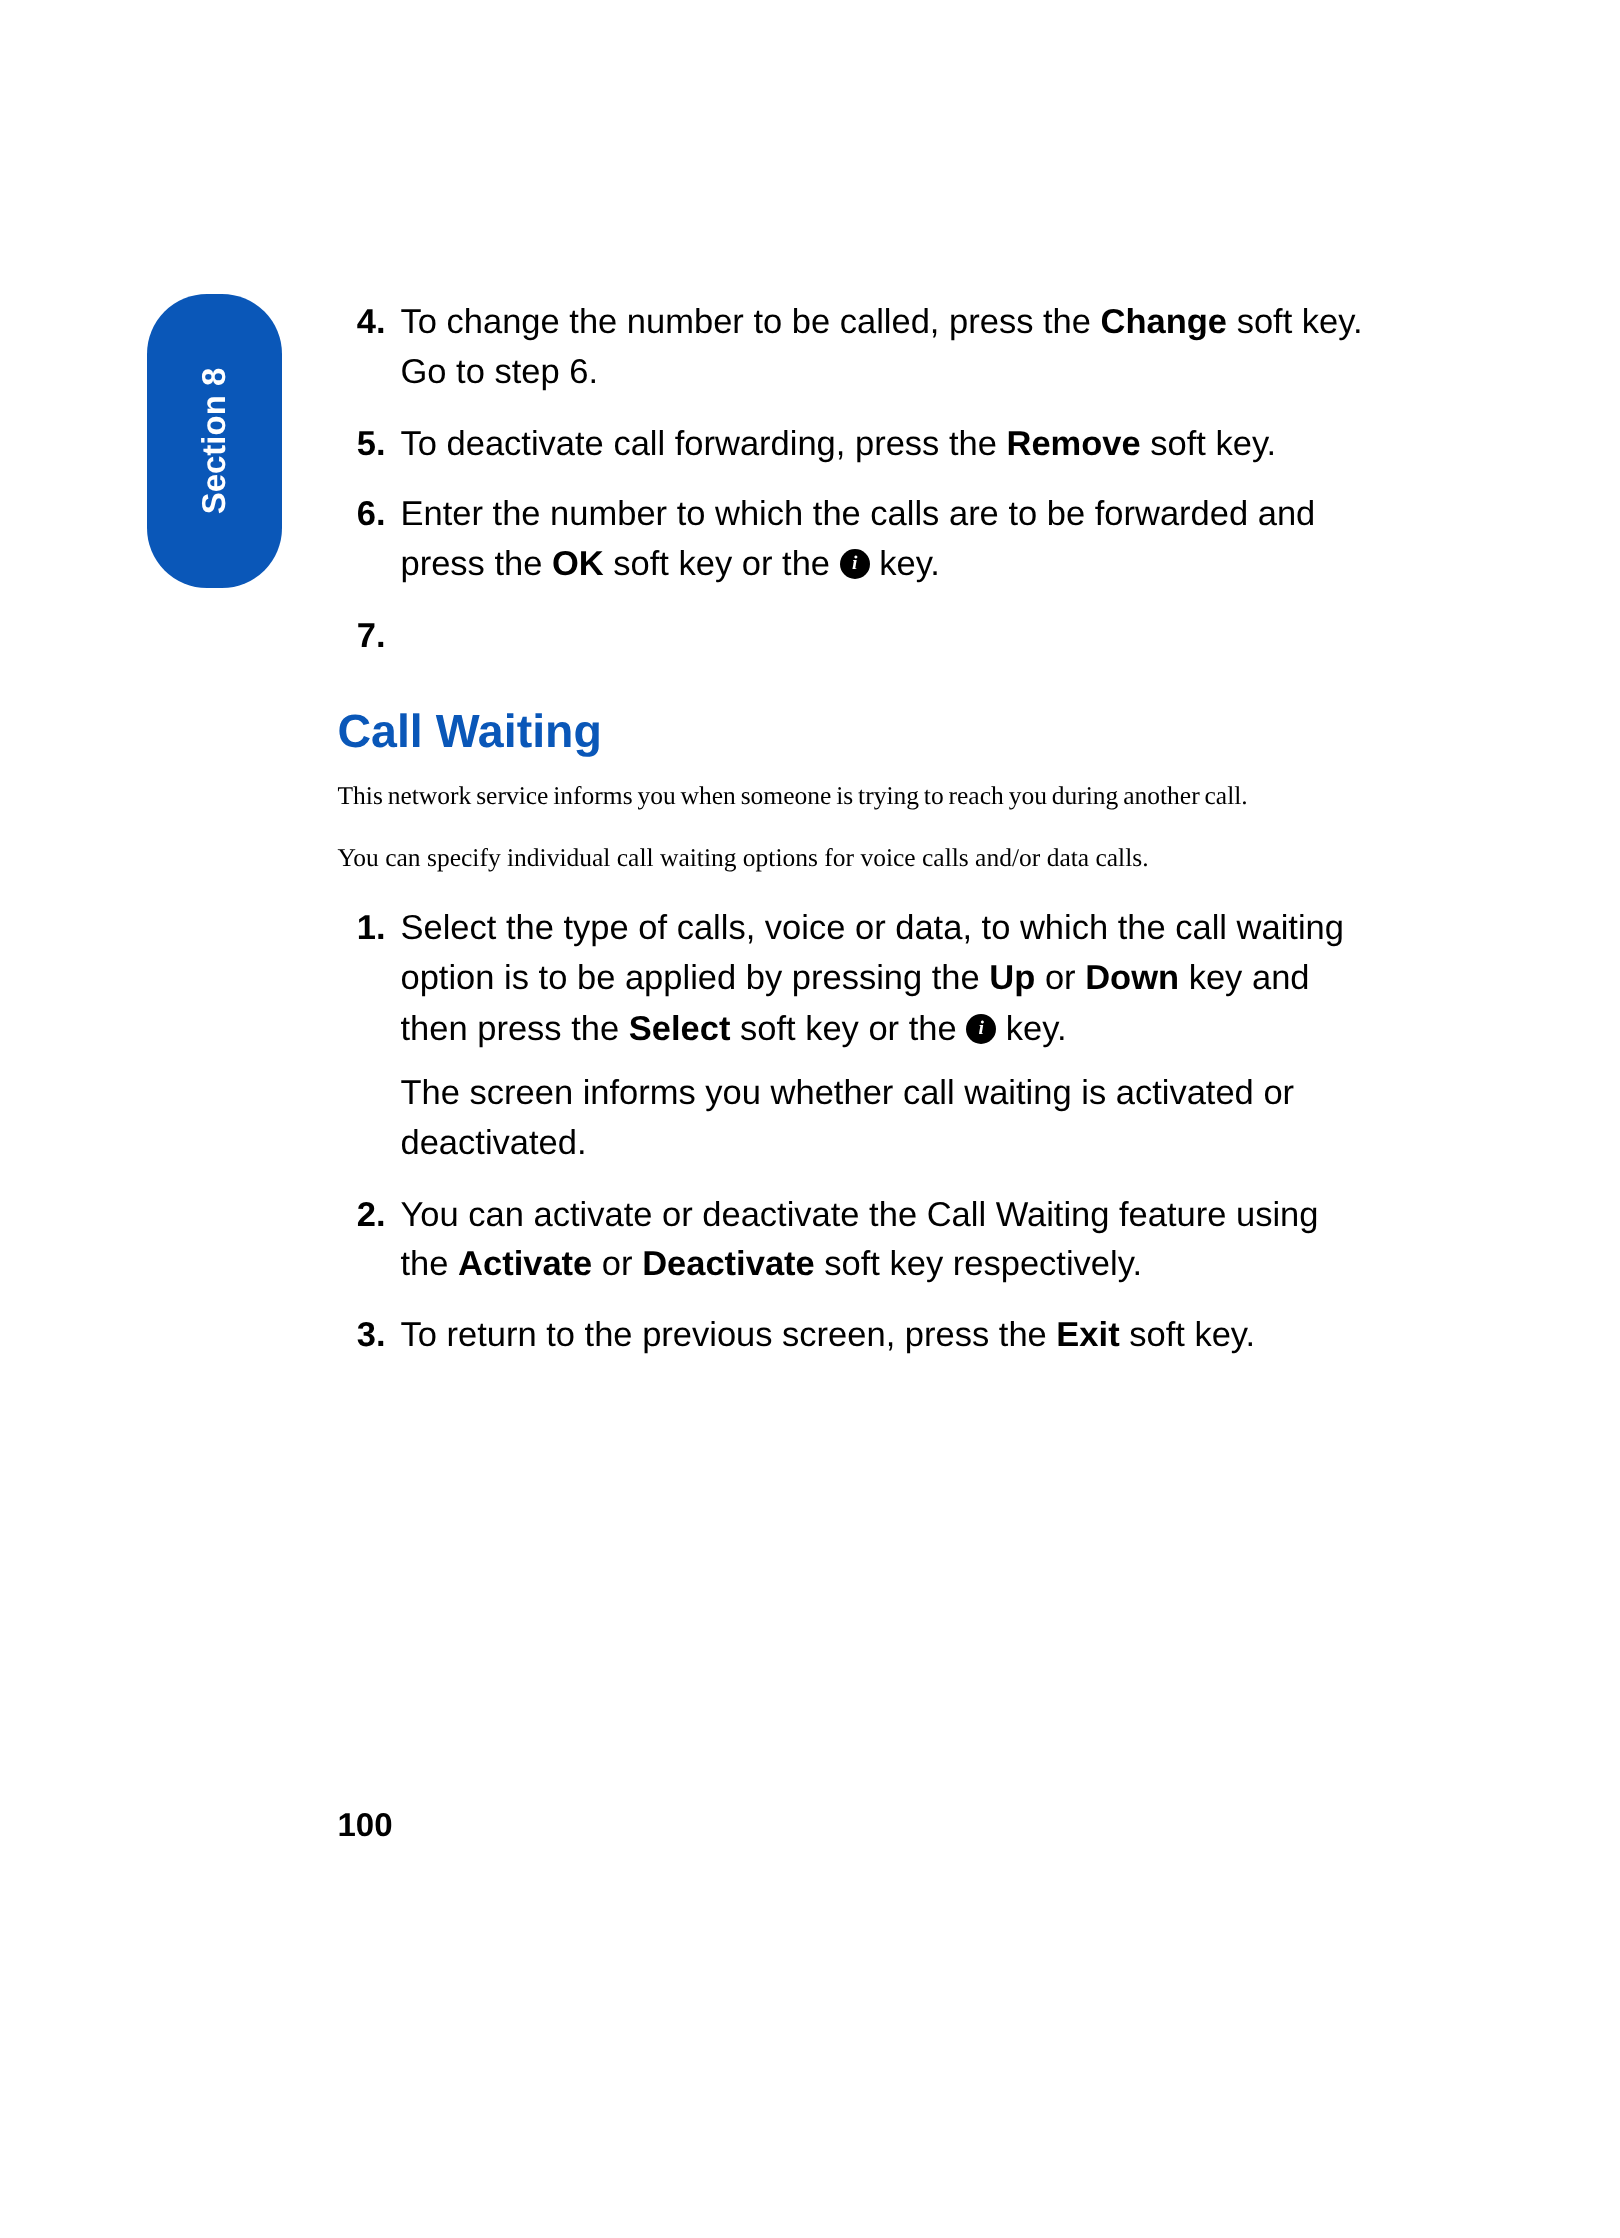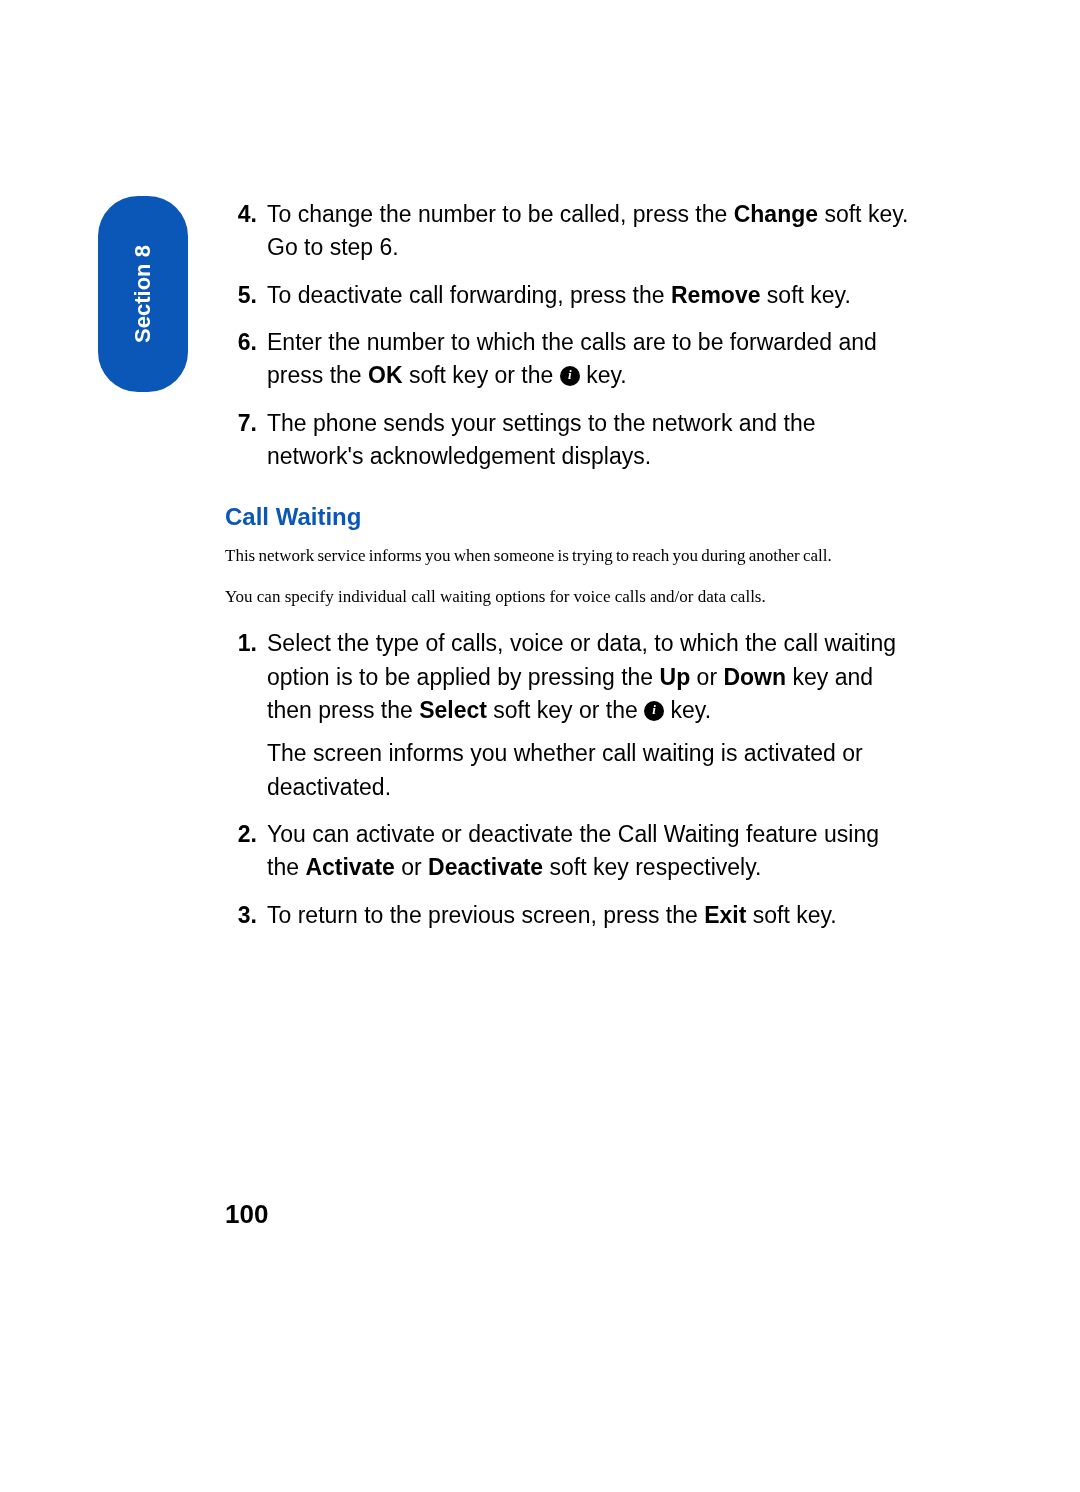--- a/index.html
+++ b/index.html
@@ -83,35 +83,35 @@
     position: absolute;
     left: 50%;
     top: 50%;
     transform: translate(-50%, -52%);
     font-style: italic;
     font-family: Georgia, serif;
   }
   .heading-blue {
     color: #0a57b8;
     font-weight: bold;
-    font-size: 24px;
+    font-size: 31px;
     margin: 30px 0 14px 0;
   }
   .serif-para {
     font-family: "Palatino Linotype", "Book Antiqua", Palatino, Georgia, serif;
     font-size: 17px;
     line-height: 1.35;
     margin: 0 0 18px 0;
   }
   .page-number {
     position: absolute;
     bottom: 262px;
     left: 225px;
     font-weight: bold;
-    font-size: 26px;
+    font-size: 22px;
   }
   .section-lower {
     margin-top: 6px;
   }
 </style>
 </head>
 <body>
 
 <div class="page">
 
@@ -136,21 +136,20 @@
         </div>
         <div class="ol-row">
           <div class="ol-num">6.</div>
           <div class="ol-body">
             <p>Enter the number to which the calls are to be forwarded and press the <b>OK</b> soft key or the <span class="key-icon"></span> key.</p>
           </div>
         </div>
         <div class="ol-row">
           <div class="ol-num">7.</div>
           <div class="ol-body">
-            <p>The phone sends your settings to the network and the network's acknowledgement displays.</p>
           </div>
         </div>
       </div>
 
     <div class="heading-blue">Call Waiting</div>
 
     <p class="serif-para" style="word-spacing:-1px;">This network service informs you when someone is trying to reach you during another call.</p>
     <p class="serif-para">You can specify individual call waiting options for voice calls and/or data calls.</p>
 
     <div id="steps-b" class="section-lower">

